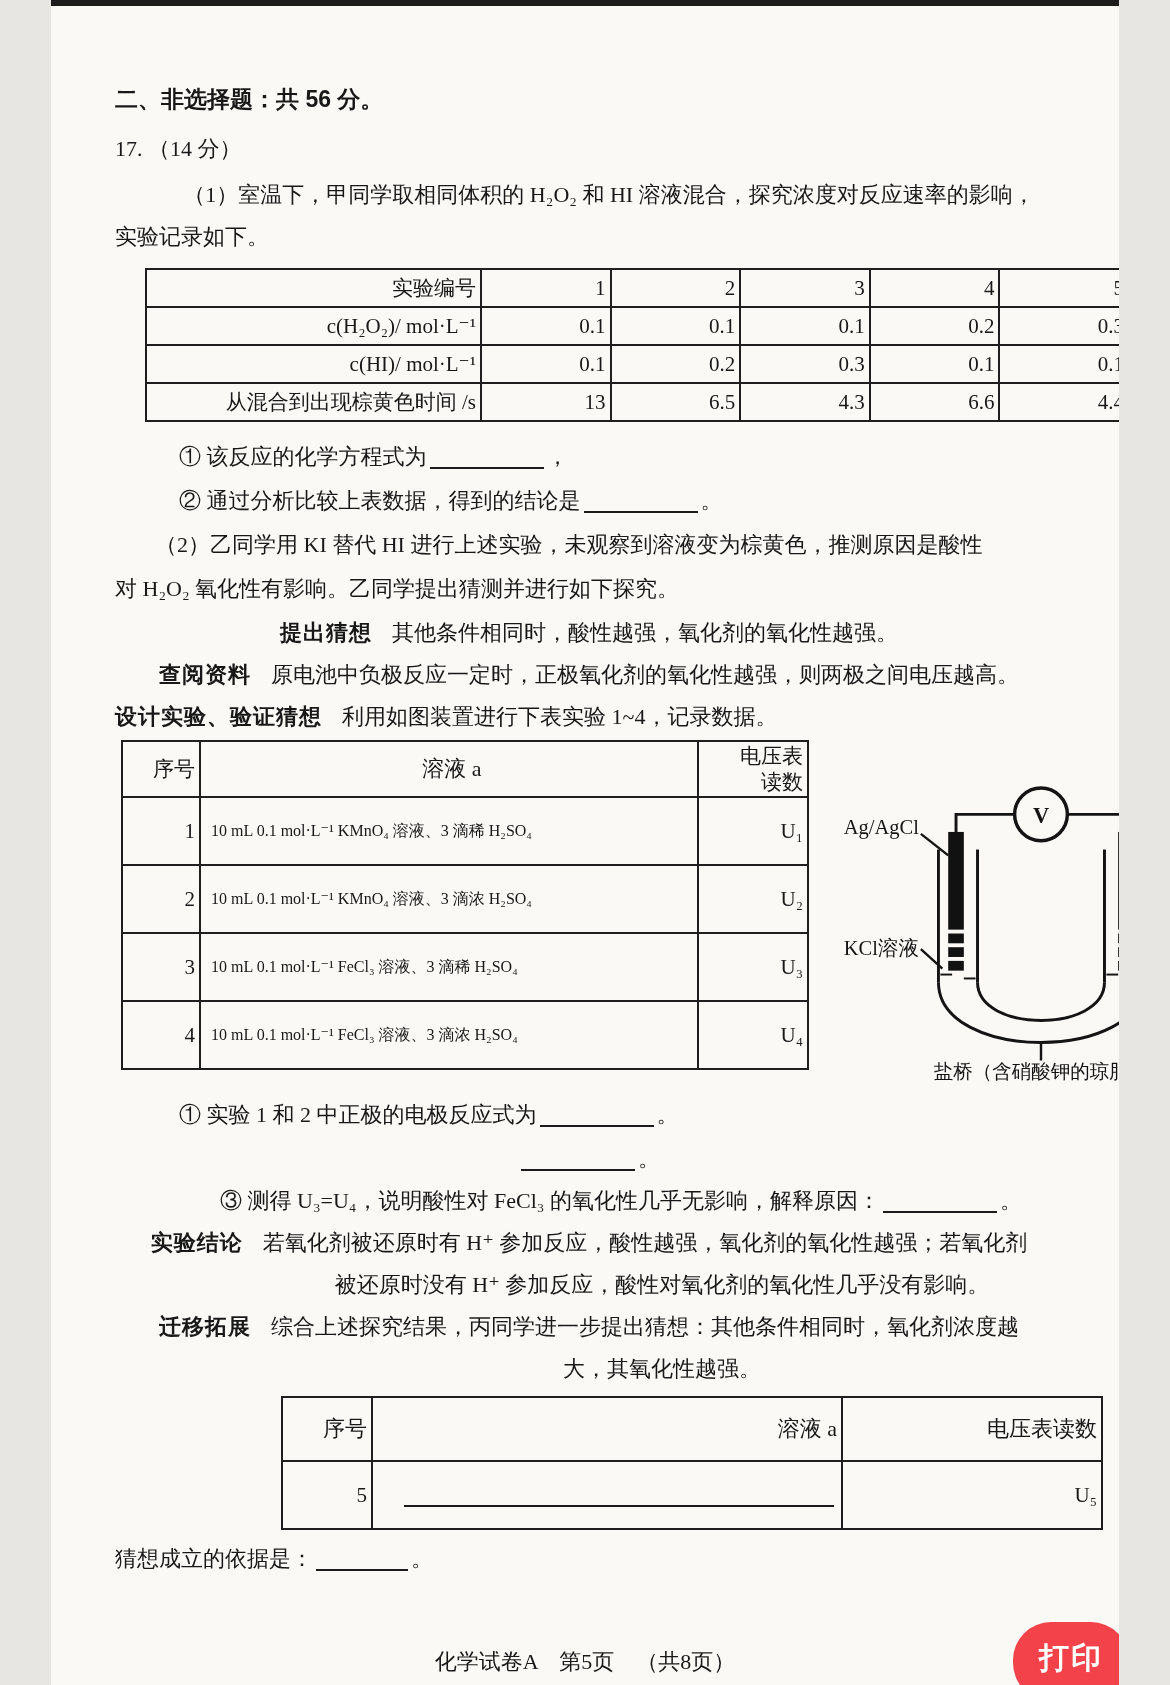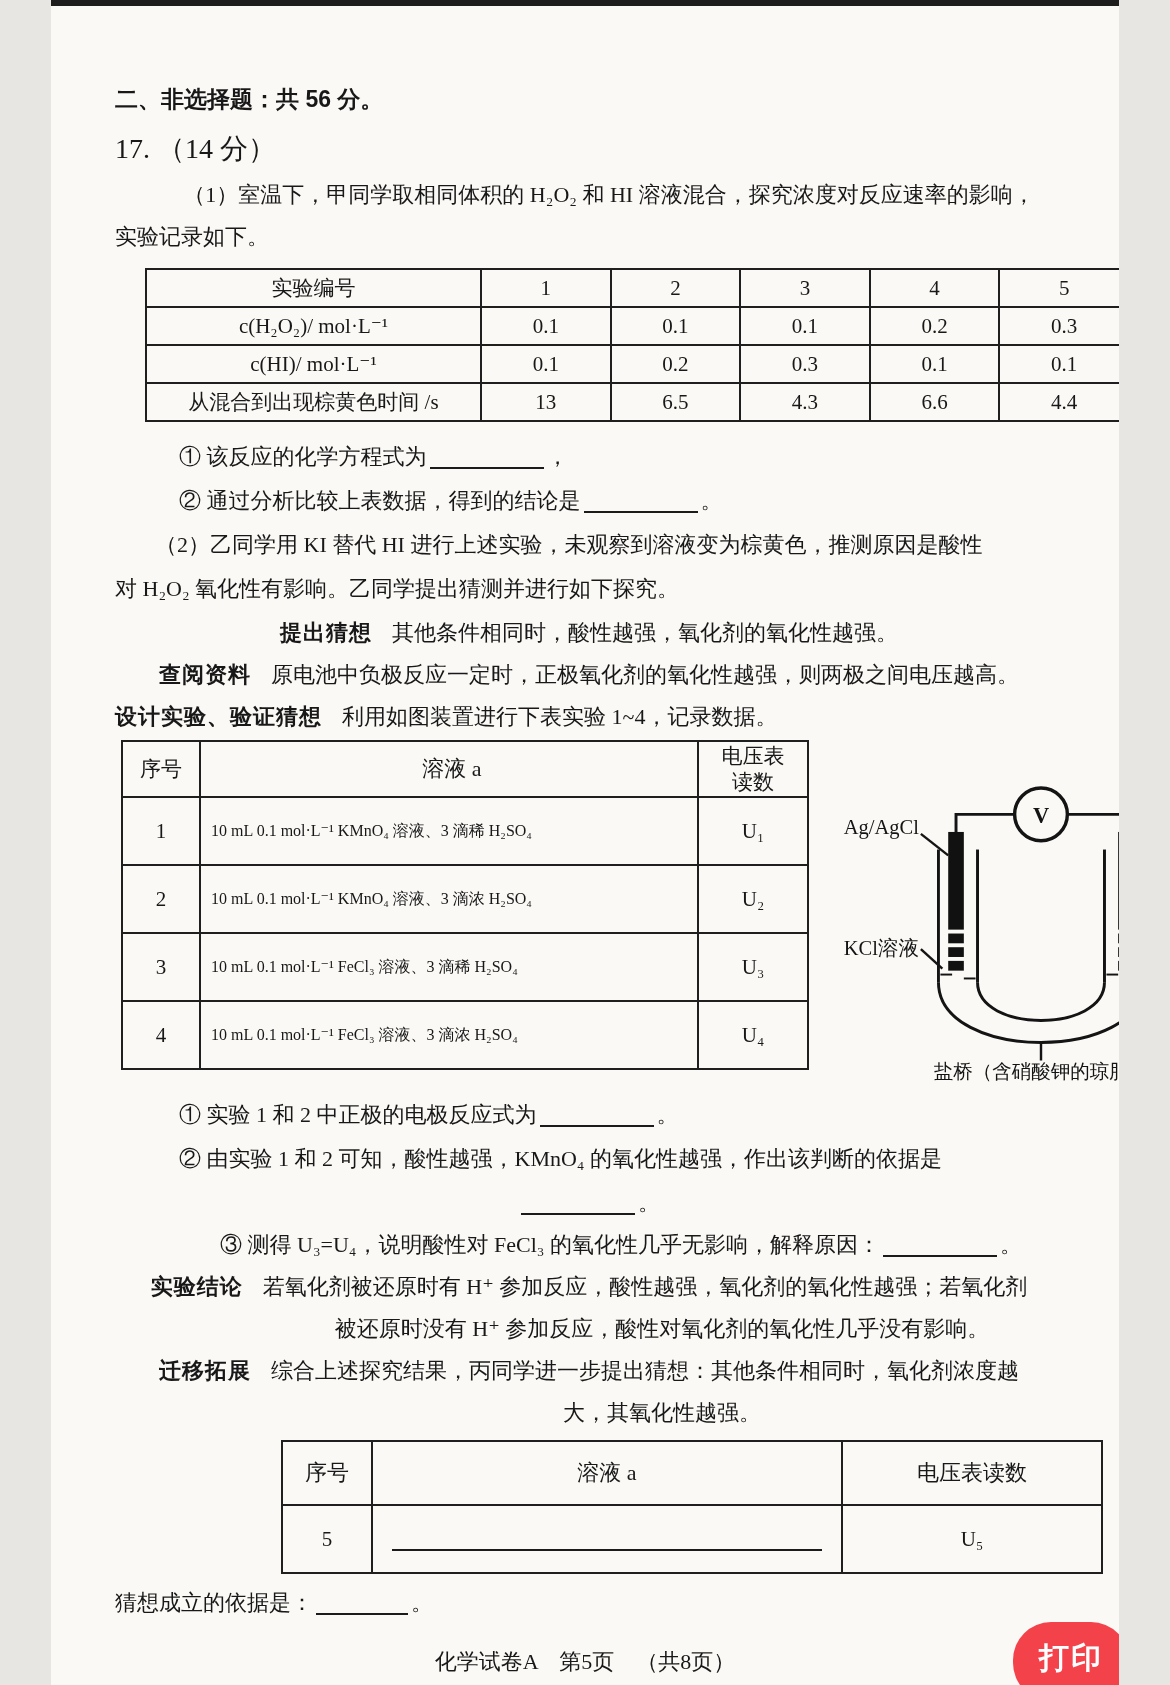--- a/index.html
+++ b/index.html
@@ -6,35 +6,35 @@
   .page {
     position:relative; width:1068px; height:1685px; margin:0 auto;
     background:#faf9f6; overflow:hidden; color:#181818;
     font-family:"Liberation Serif","DejaVu Serif",serif;
   }
   .topbar { position:absolute; top:0; left:0; width:100%; height:6px; background:#1d1d1d; }
   .content { position:absolute; top:84px; left:64px; right:56px; }
 
   .para { font-size:22px; line-height:30px; white-space:nowrap; }
   .section-heading { font-family:"Liberation Sans","DejaVu Sans",sans-serif; font-weight:700; font-size:23px; line-height:30px; margin-bottom:20px; }
-  .q-number { font-size:28px; line-height:30px; margin-bottom:16px; }
+  .q-number { font-size:22px; line-height:30px; margin-bottom:16px; }
 
   .indent1 { padding-left:40px; }
   .indent2 { padding-left:64px; }
 
   .lbl { font-weight:700; letter-spacing:1px; margin-right:20px; }
   .hang { padding-left:146px; }
 
   .blank { display:inline-block; border-bottom:2px solid #1b1b1b; height:1.05em; vertical-align:-5px; margin:0 3px; }
   .blank-s { width:92px; }
   .blank-m { width:114px; }
   .blank-l { width:430px; }
 
   table { border-collapse:collapse; table-layout:fixed; }
-  td { border:2px solid #1f1f1f; text-align:center; font-size:21px; padding:0 4px; overflow:hidden; }
+  td { border:2px solid #1f1f1f; text-align:right; font-size:21px; padding:0 4px; overflow:hidden; }
 
   .t1 { width:985px; margin-left:30px; margin-bottom:20px; }
   .t1 td { height:36px; }
   .t1 .c0 { width:325px; }
   .t1 .hd { font-weight:400; }
 
   .row2 { display:flex; align-items:flex-start; margin-left:6px; margin-bottom:16px; }
   .t2 { width:652px; }
   .t2 td { height:66px; }
   .t2 .c-no { width:68px; }
@@ -210,21 +210,20 @@
         <text x="344" y="88" text-anchor="start">Pt</text>
         <text x="90" y="212" text-anchor="end">KCl溶液</text>
         <text x="342" y="212" text-anchor="start">溶液a</text>
         <text class="small" x="215" y="338" text-anchor="middle">盐桥（含硝酸钾的琼脂）</text>
       </svg>
     </div>
 
     <div class="para indent2 mb14">
       <span>① 实验 1 和 2 中正极的电极反应式为</span><span class="blank blank-m"></span><span>。</span>
     </div>
-    <div class="para indent2 mb14">② 由实验 1 和 2 可知，酸性越强，KMnO₄ 的氧化性越强，作出该判断的依据是</div>
     <div class="para mb12">
       <span class="blank blank-m"></span><span>。</span>
     </div>
     <div class="para indent2 mb12">
       <span>③ 测得 U₃=U₄，说明酸性对 FeCl₃ 的氧化性几乎无影响，解释原因：</span><span class="blank blank-m"></span><span>。</span>
     </div>
 
     <div class="para mb12">
       <span class="lbl">实验结论</span><span>若氧化剂被还原时有 H⁺ 参加反应，酸性越强，氧化剂的氧化性越强；若氧化剂</span>
     </div>

